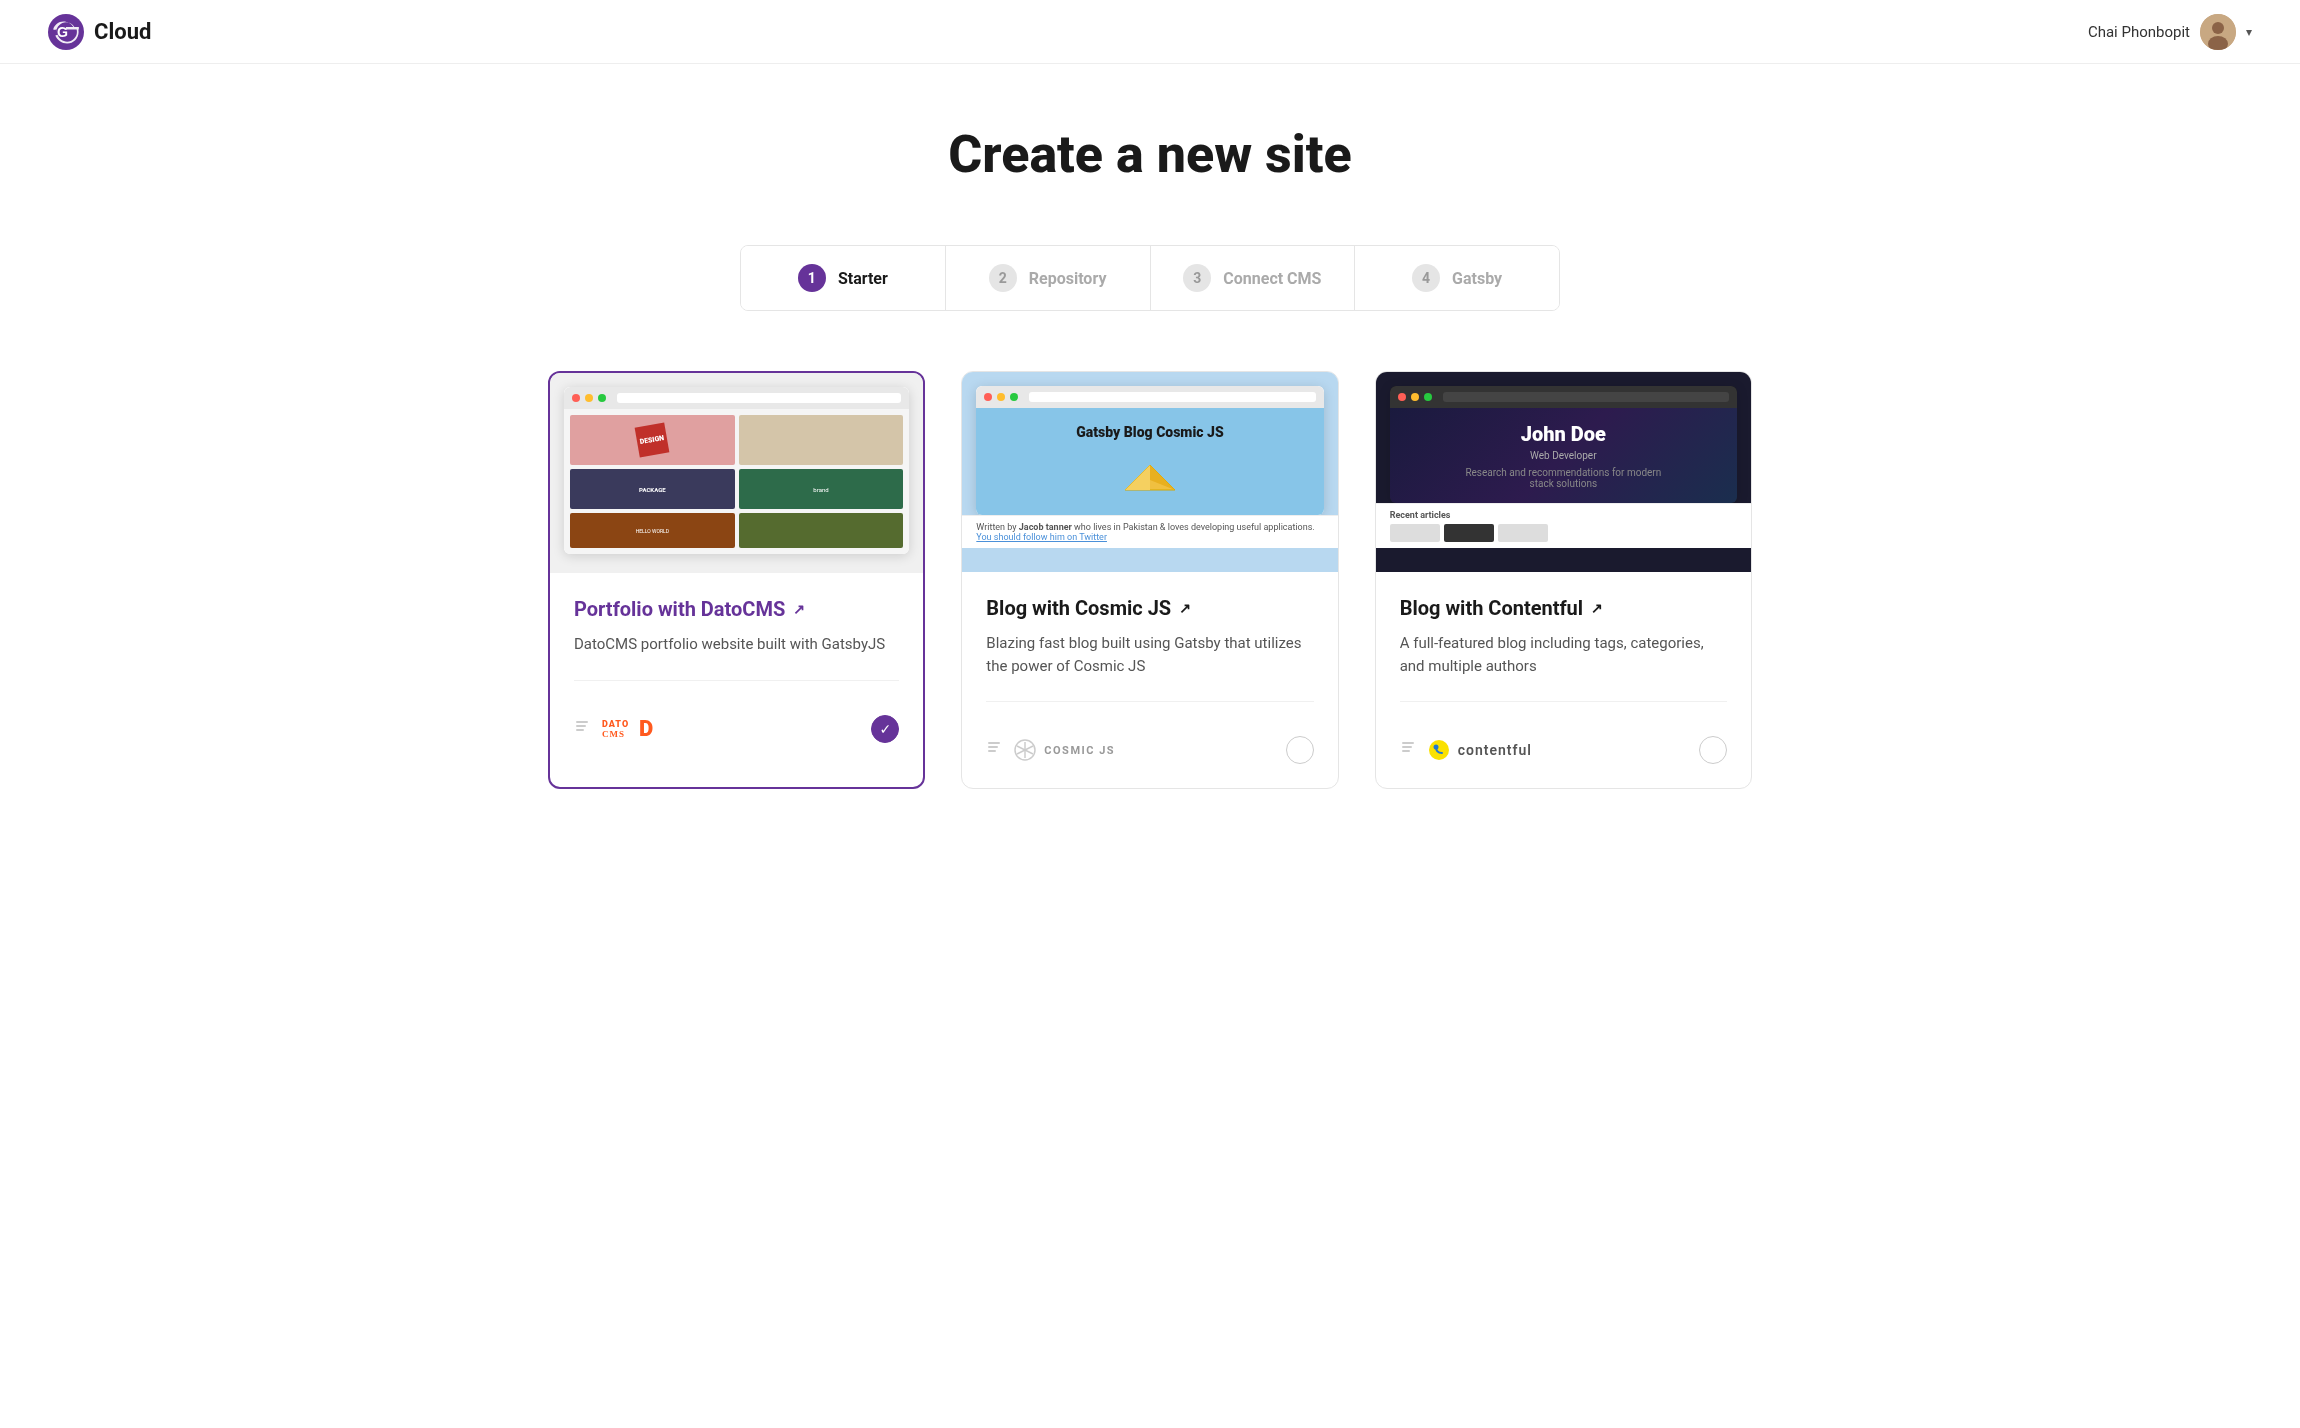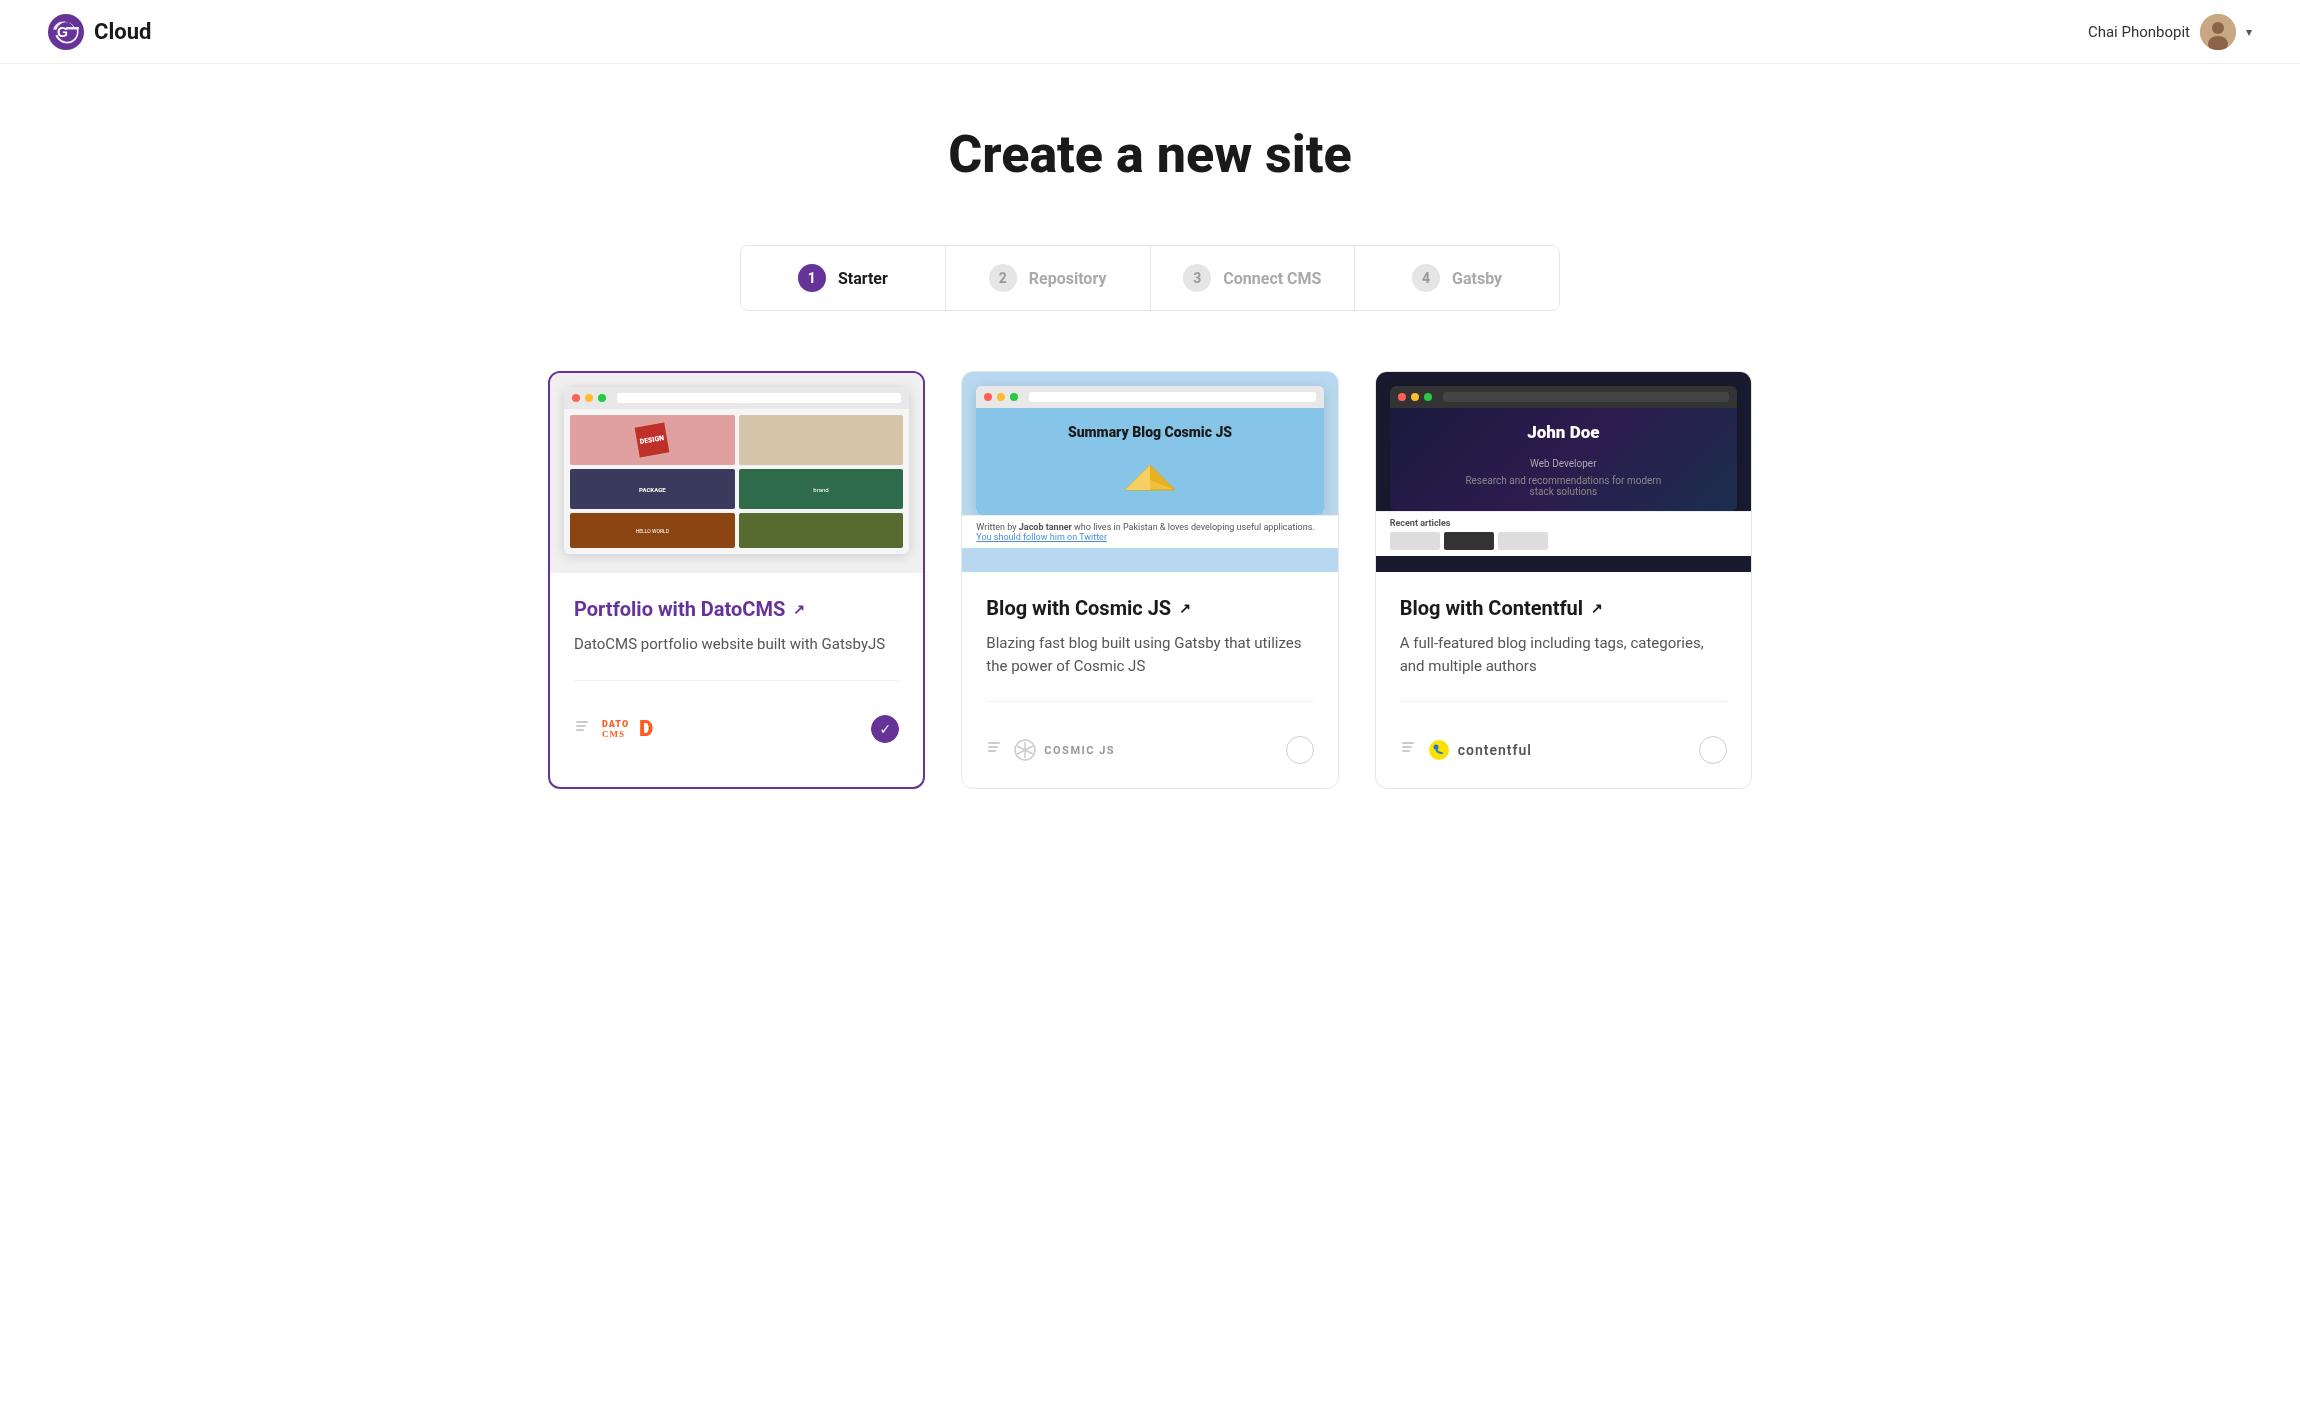--- a/index.html
+++ b/index.html
@@ -364,21 +364,21 @@
       <div class="card">
         <div class="card-preview preview-cosmic">
           <div class="browser-mockup" style="margin:14px 14px 0;">
             <div class="browser-bar">
               <div class="dot dot-red"></div>
               <div class="dot dot-yellow"></div>
               <div class="dot dot-green"></div>
               <div style="flex:1;background:#fff;height:10px;border-radius:3px;margin-left:6px;"></div>
             </div>
             <div style="background:#87c5e8;padding:16px;text-align:center;min-height:90px;">
-              <div style="font-size:14px;font-weight:900;color:#1a1a1a;margin-bottom:10px;">Summary Blog Cosmic JS</div>
+              <div style="font-size:14px;font-weight:900;color:#1a1a1a;margin-bottom:10px;">Gatsby Blog Cosmic JS</div>
               
               <svg width="60" height="45" viewBox="0 0 60 45" xmlns="http://www.w3.org/2000/svg">
                 <polygon points="5,40 55,40 30,15" fill="#f0c040" stroke="#d4a800" stroke-width="1"></polygon>
                 <polygon points="30,15 55,40 30,30" fill="#e8b020"></polygon>
                 <polygon points="5,40 30,40 30,15" fill="#f5d060"></polygon>
               </svg>
             </div>
           </div>
           <div style="padding: 6px 14px;background:#fff;font-size:9px;color:#555;border-top:1px solid #eee;">
             <span>Written by <b>Jacob tanner</b> who lives in Pakistan &amp; loves developing useful applications. <span style="color:#4a90d9;text-decoration:underline;">You should follow him on Twitter</span></span>
@@ -416,21 +416,21 @@
       <div class="card">
         <div class="card-preview preview-contentful">
           <div class="browser-mockup" style="margin:14px 14px 0;background:#222;">
             <div class="browser-bar" style="background:#333;">
               <div class="dot dot-red"></div>
               <div class="dot dot-yellow"></div>
               <div class="dot dot-green"></div>
               <div style="flex:1;background:#444;height:10px;border-radius:3px;margin-left:6px;"></div>
             </div>
             <div style="background:linear-gradient(135deg,#1a1a3e,#2d1b4e,#1a2e4e);padding:14px;text-align:center;min-height:90px;">
-              <div style="font-size:17px;font-weight:900;color:#fff;margin-bottom:16px;">John Doe</div>
+              <div style="font-size:20px;font-weight:900;color:#fff;margin-bottom:4px;">John Doe</div>
               <div style="font-size:10px;color:#aaa;margin-bottom:6px;">Web Developer</div>
               <div style="font-size:10px;color:#888;">Research and recommendations for modern<br>stack solutions</div>
             </div>
           </div>
           <div style="padding:6px 14px;background:#fff;font-size:9px;color:#888;border-top:1px solid #eee;">
             <span style="font-weight:700;font-size:9px;color:#555;">Recent articles</span>
             <div style="display:flex;gap:4px;margin-top:4px;">
               <div style="width:50px;height:18px;background:#ddd;border-radius:2px;"></div>
               <div style="width:50px;height:18px;background:#333;border-radius:2px;"></div>
               <div style="width:50px;height:18px;background:#ddd;border-radius:2px;"></div>

